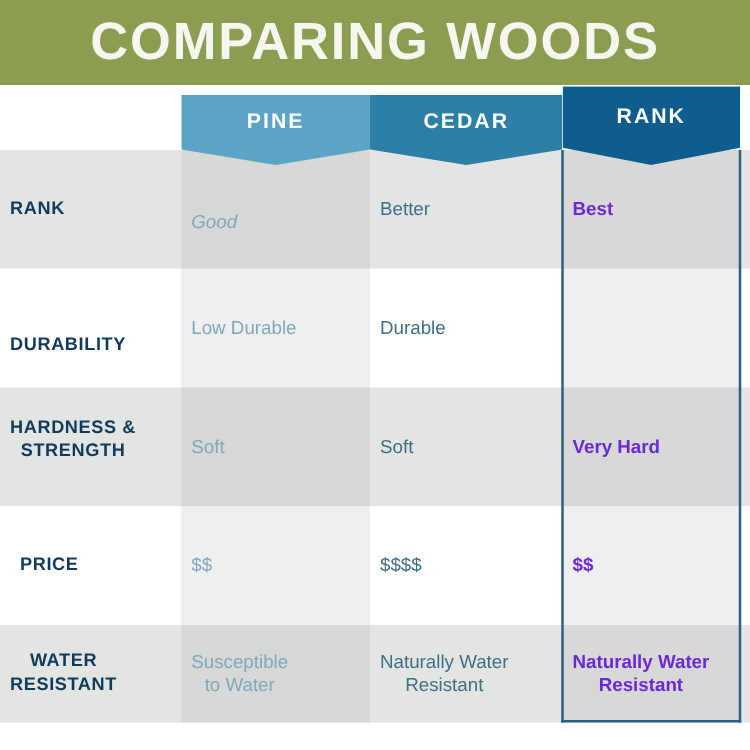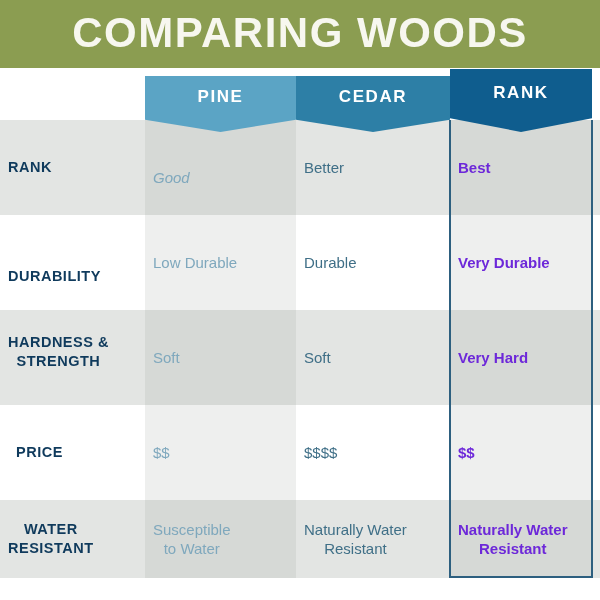--- a/index.html
+++ b/index.html
@@ -167,23 +167,20 @@
       </div>
       <div class="cell col-label" style="top: 109px; height: 95px;">
         <div>DURABILITY</div>
       </div>
       <div class="cell col-pine" style="top: 95px; height: 95px; border-radius: 20px;">
         <div>Low Durable</div>
       </div>
       <div class="cell col-cedar" style="top: 95px; height: 95px;">
         <div>Durable</div>
       </div>
-      <div class="cell col-mango" style="top: 95px; height: 95px;">
-        <div>Very Durable</div>
-      </div>
       <div class="cell col-label" style="top: 190px; height: 83px;">
         <div>HARDNESS &amp;<br>STRENGTH</div>
       </div>
       <div class="cell col-pine" style="top: 190px; height: 95px;">
         <div>Soft</div>
       </div>
       <div class="cell col-cedar" style="top: 190px; height: 95px;">
         <div>Soft</div>
       </div>
       <div class="cell col-mango" style="top: 190px; height: 96px;">

